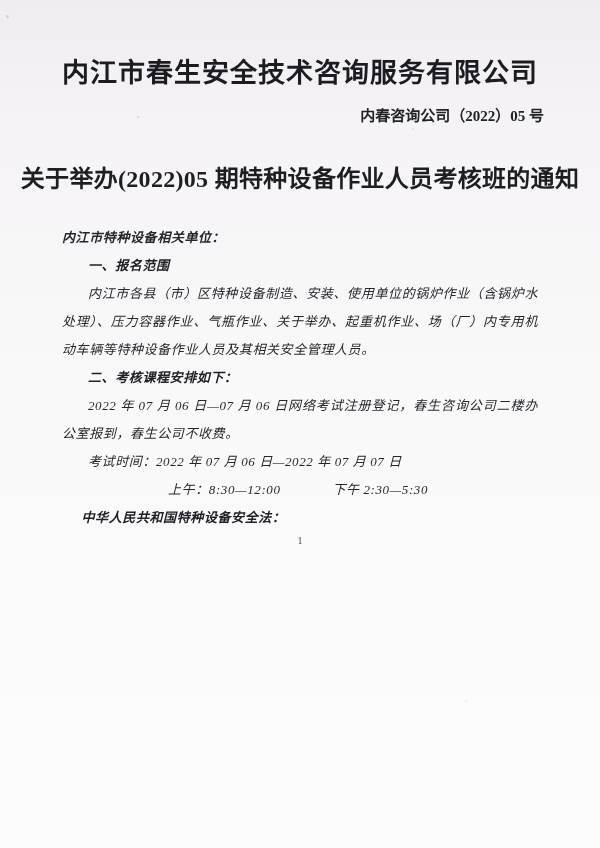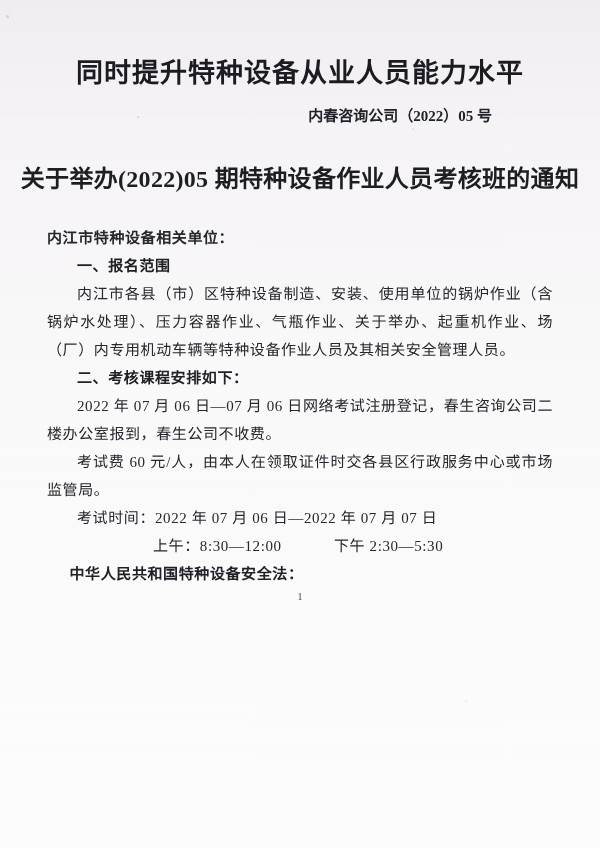--- a/index.html
+++ b/index.html
@@ -22,43 +22,44 @@
     padding-top: 54px;
     text-align: center;
     font-size: 27px;
     font-weight: bold;
     letter-spacing: 1px;
     line-height: 38px;
     color: #1b1b21;
   }
   .doc-number {
     margin-top: 14px;
-    padding-right: 108px;
+    padding-right: 56px;
     text-align: right;
     font-size: 15px;
     font-weight: bold;
     line-height: 20px;
     color: #22222a;
   }
   .subject {
     margin: 40px 0 0 0;
     text-align: center;
     font-size: 24px;
     font-weight: bold;
     letter-spacing: 0.3px;
     line-height: 26px;
     color: #1d1d24;
   }
   .body {
     margin-top: 32px;
-    padding: 0 47px;
-    font-size: 15px;
+    padding: 0 62px;
+    font-size: 13px;
     letter-spacing: 0.6px;
     line-height: 28px;
     text-align: justify;
+    font-style: italic;
   }
   .body p { margin: 0; }
   .addressee { font-weight: 600; }
   .indent { text-indent: 2em; }
   .section-heading {
     font-weight: bold;
     text-indent: 2em;
     color: #202027;
   }
   .times-line { padding-left: 106px; }
@@ -91,40 +92,39 @@
 </head>
 <body>
 
 <div class="page">
 
   <div class="speck speck-1"></div>
   <div class="speck speck-2"></div>
   <div class="speck speck-3"></div>
   <div class="speck speck-4"></div>
 
-  <h1 class="company-title">同时提升特种设备从业人员能力水平</h1>
+  <h1 class="company-title">内江市春生安全技术咨询服务有限公司</h1>
 
   <div class="doc-number">内春咨询公司（2022）05 号</div>
 
   <h2 class="subject">关于举办(2022)05 期特种设备作业人员考核班的通知</h2>
 
   <div class="body">
 
     <p class="addressee">内江市特种设备相关单位：</p>
 
 
     <p class="section-heading">一、报名范围</p>
 
     <p class="indent">内江市各县（市）区特种设备制造、安装、使用单位的锅炉作业（含锅炉水处理）、压力容器作业、气瓶作业、关于举办、起重机作业、场（厂）内专用机动车辆等特种设备作业人员及其相关安全管理人员。</p>
 
     <p class="section-heading">二、考核课程安排如下：</p>
 
     <p class="indent">2022 年 07 月 06 日—07 月 06 日网络考试注册登记，春生咨询公司二楼办公室报到，春生公司不收费。</p>
 
-    <p class="indent">考试费 60 元/人，由本人在领取证件时交各县区行政服务中心或市场监管局。</p>
 
     <p class="indent">考试时间：2022 年 07 月 06 日—2022 年 07 月 07 日</p>
 
     <p class="times-line">
       <span>上午：8:30—12:00</span>
       <span class="afternoon">下午 2:30—5:30</span>
     </p>
 
     <p class="schedule-note">中华人民共和国特种设备安全法：</p>
 

